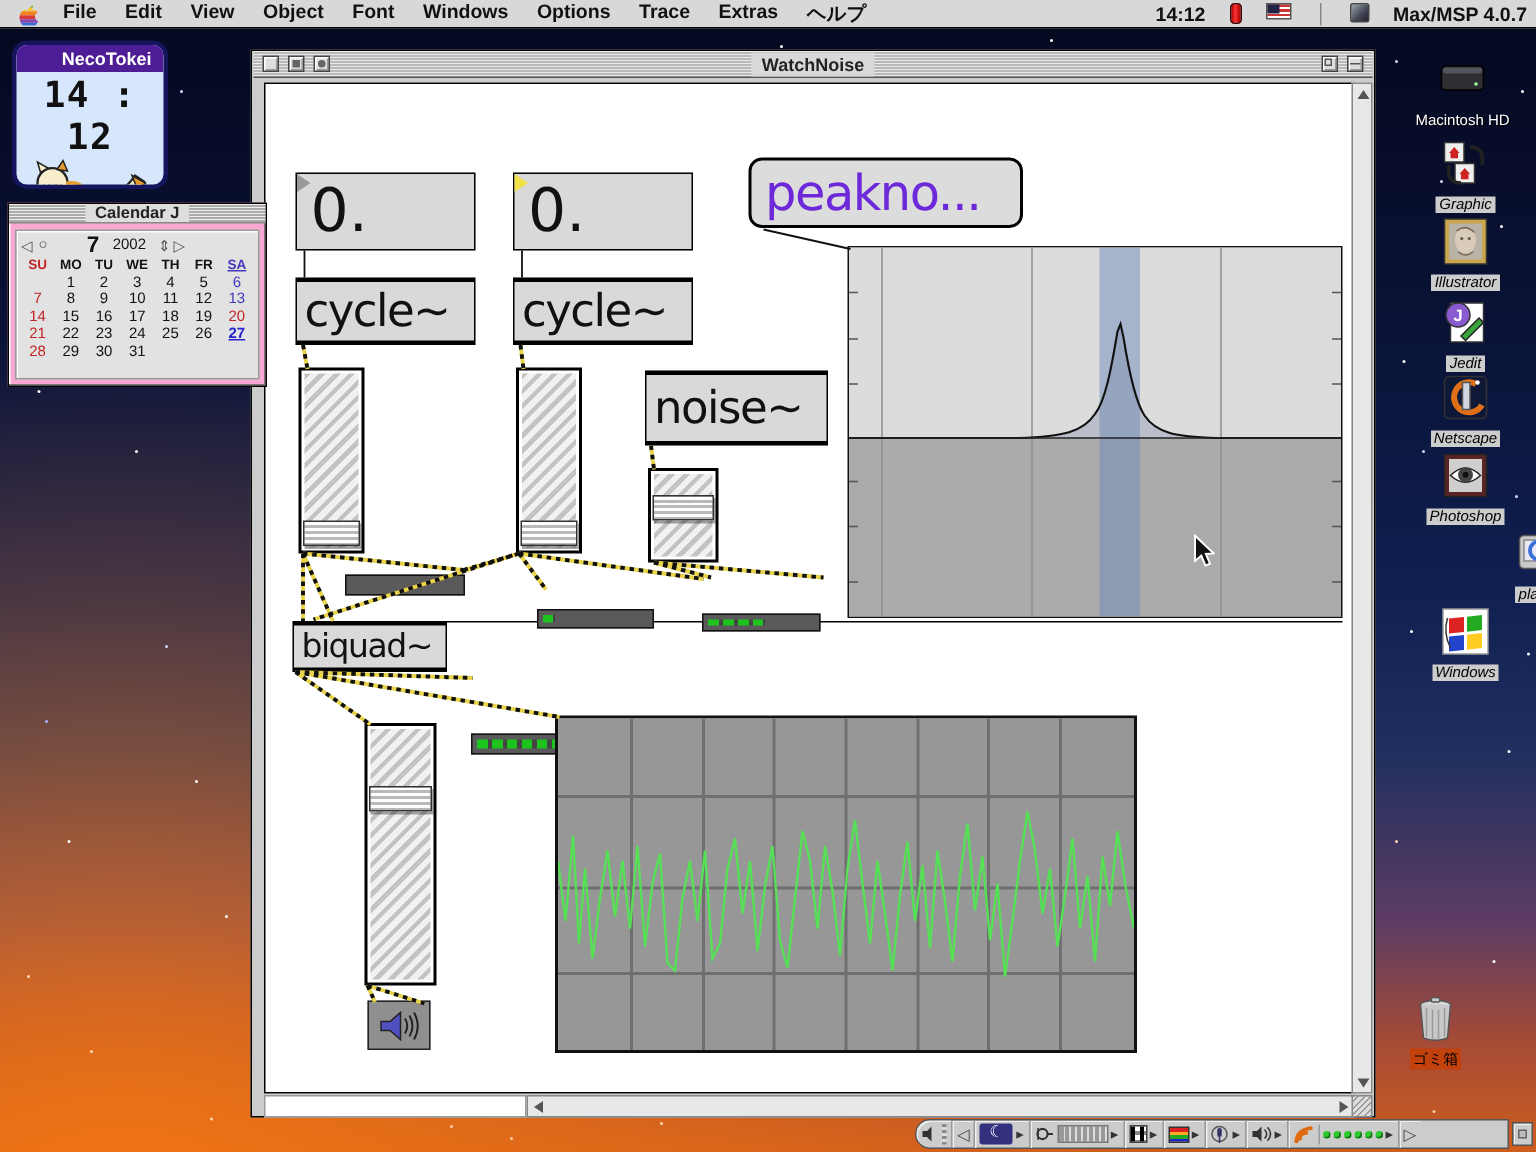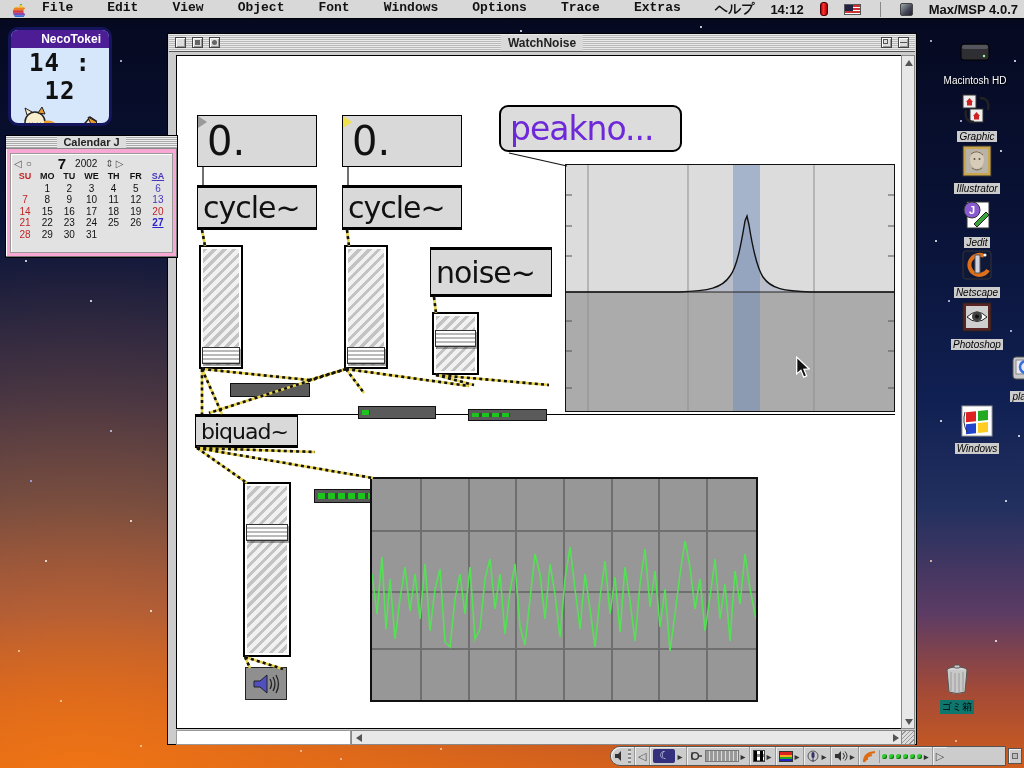--- a/index.html
+++ b/index.html
@@ -20,23 +20,23 @@
       1005px 500px #fff, 930px 560px #ffd9b0, 995px 640px #fff, 955px 740px #ffccaa,
       160px 200px #fff, 110px 430px #cfd6ff, 45px 560px #fff, 140px 745px #ffd9b0,
       340px 758px #ffccaa, 440px 748px #ffd9b0, 870px 755px #ffccaa, 640px 752px #ffd9b0,
       1014px 60px #fff, 960px 120px #cfd6ff, 1018px 435px #fff, 948px 300px #cfd6ff,
       25px 260px #fff, 18px 650px #ffd9b0, 75px 170px #cfd6ff, 130px 520px #fff; }
 
   
   .menubar { position:absolute; left:0; top:0; width:1024px; height:19px; background:#d8d8d8;
     border-bottom:1px solid #000; display:flex; align-items:center; font-size:13px; font-weight:600; color:#111; z-index:60; }
   .apple { width:14px; height:15px; margin:0 16px 0 12px; }
-  .menu-items { display:flex; gap:34px;font-family:Liberation Mono, monospace; }
+  .menu-items { display:flex; gap:19px; }
   .menu-item { cursor:default; white-space:nowrap; }
-  .menubar-right { margin-left:auto; display:flex; align-items:center; gap:16px; padding-right:6px; }
+  .menubar-right { margin-left:auto; display:flex; gap:16px; padding-right:6px; }
   .clock { font-weight:600; }
   .batt { width:8px; height:14px; background:linear-gradient(90deg,#a00,#f33 40%,#a00); border:1px solid #400; border-radius:3px; }
   .flag { width:17px; height:11px; position:relative; border:1px solid #555;
     background:repeating-linear-gradient(180deg,#c33 0 1.6px,#fff 1.6px 3.2px); }
   .flag::before { content:""; position:absolute; left:0; top:0; width:8px; height:6px; background:#224; }
   .menusep { width:1px; height:15px; background:#888; margin:0 3px; }
   .appicon { width:13px; height:13px; border:1px solid #444; background:linear-gradient(135deg,#9aa,#445 60%,#223); border-radius:2px; }
 
   
   .neco { position:absolute; left:8px; top:27px; width:104px; height:99px; border:3px solid #15155e; border-radius:10px; background:#d6e6fb; overflow:hidden; z-index:50; }
@@ -105,21 +105,21 @@
   .spectrum { border:1px solid #111; }
   .scope { border:2px solid #111; }
   .speakerbtn { background:#8f8f8f; border:1px solid #222; display:flex; align-items:center; justify-content:center; }
   .hline { position:absolute; height:0; border-top:1.5px solid #000; }
 
   
   .di { position:absolute; width:72px; text-align:center; z-index:10; }
   .di .ic { width:34px; height:34px; margin:0 auto; display:block; }
   .di .lbl { display:inline-block; font-size:10px; margin-top:1px; padding:0 2px;text-align:right; }
   .di .lbl.alias { font-style:italic; background:#ccc; color:#000; }
-  .di .lbl.plain { background:#0f766e; color:#000; }
+  .di .lbl.plain { background:#c2410c; color:#000; }
   .di .lbl.white { color:#fff; background:transparent; text-shadow:1px 1px 1px #000; }
 
   
   .cstrip { position:absolute; left:610px; top:746px; height:20px; width:396px; background:#ccc;
     border:1px solid #555; border-radius:10px 0 0 10px; display:flex; align-items:center; z-index:70; }
   .cs-mod { height:18px; display:flex; align-items:center; padding:0 3px; border-right:1px solid #999; box-shadow:inset 1px 1px 0 #eee; gap:2px; }
   .cs-arrow { font-size:10px; color:#333; }
   .cs-end { position:absolute; left:1008px; top:748px; width:14px; height:16px; background:#ccc; border:1px solid #555; box-shadow:inset 1px 1px 0 #eee; z-index:70; }
   .cs-end i { display:block; width:6px; height:6px; border:1px solid #666; margin:4px auto; background:#bbb; }
   .leds { display:flex; gap:2px; }

